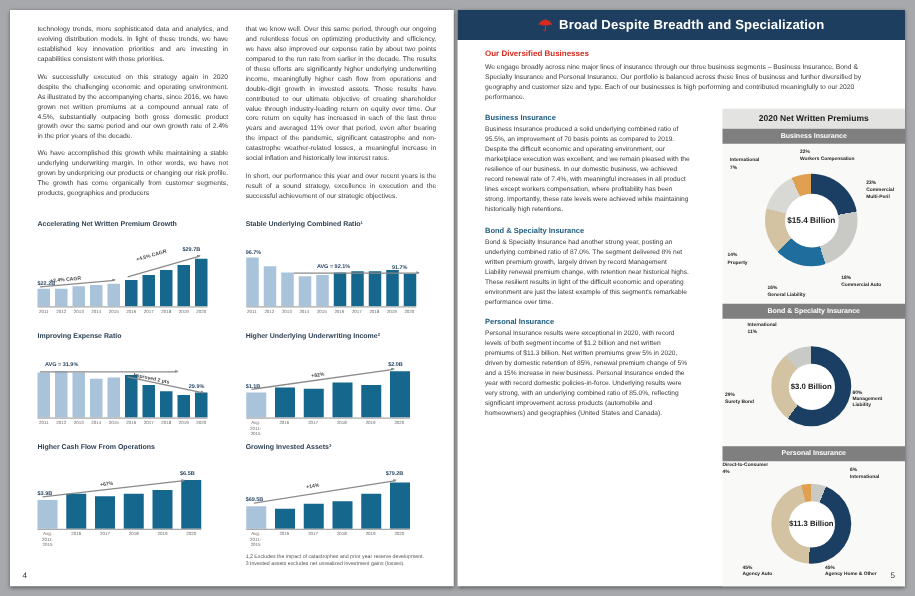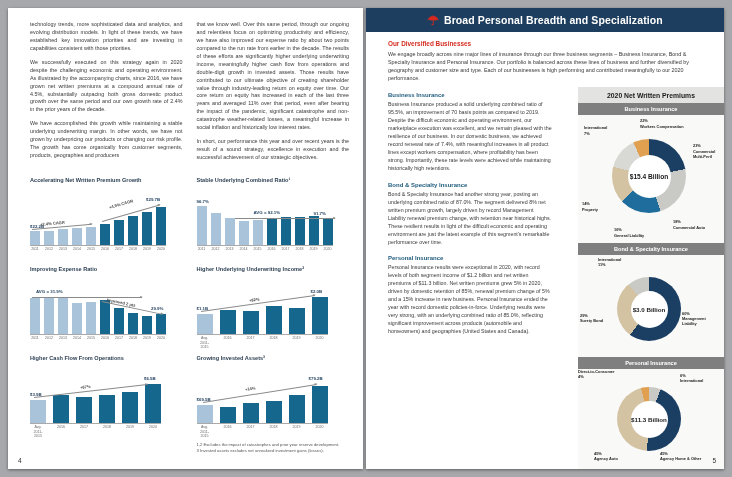--- a/index.html
+++ b/index.html
@@ -254,21 +254,21 @@
       <div>1,2 Excludes the impact of catastrophes and prior year reserve development.</div>
       <div>3 Invested assets excludes net unrealized investment gains (losses).</div>
     </div>
 
     <div class="pagenum" style="left:10px;">4</div>
   </div>
 
   <div class="page page-right">
     <div class="banner">
       <span class="umbrella">☂</span>
-      <span>Broad Personal Breadth and Specialization</span>
+      <span>Broad Despite Breadth and Specialization</span>
     </div>
 
     <div class="intro">
       <div class="intro-h">Our Diversified Businesses</div>
       <div class="intro-p">We engage broadly across nine major lines of insurance through our three business segments – Business Insurance, Bond &amp; Specialty Insurance and Personal Insurance. Our portfolio is balanced across these lines of business and further diversified by geography and customer size and type. Each of our businesses is high performing and contributed meaningfully to our 2020 performance.</div>
     </div>
 
     <div class="rcols">
       <div class="sections">
         <div class="section">

